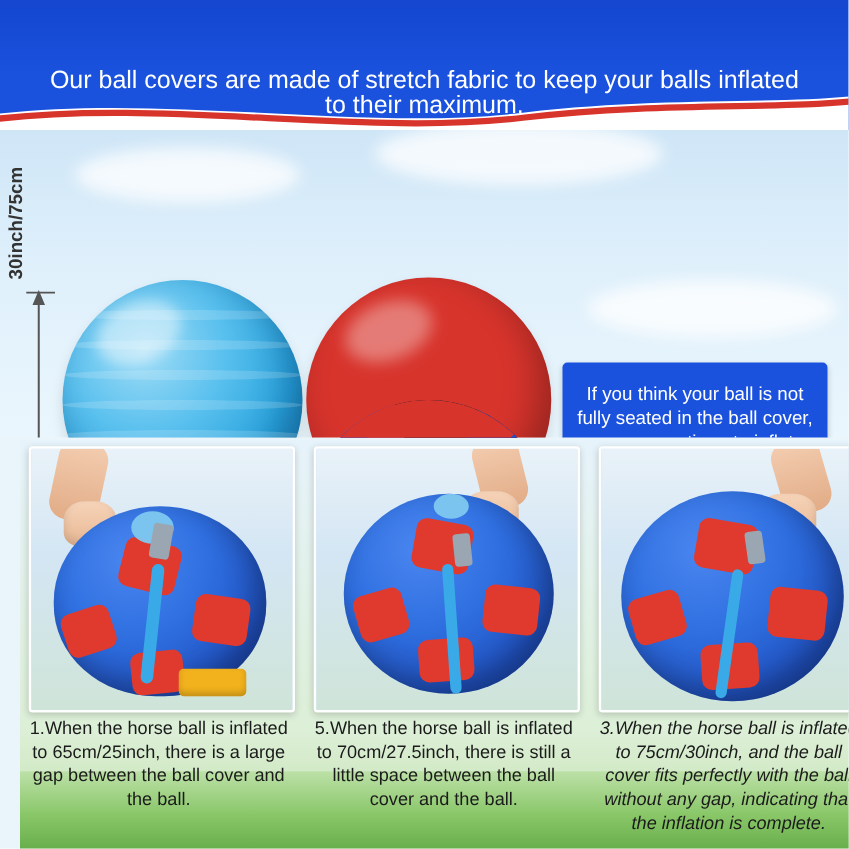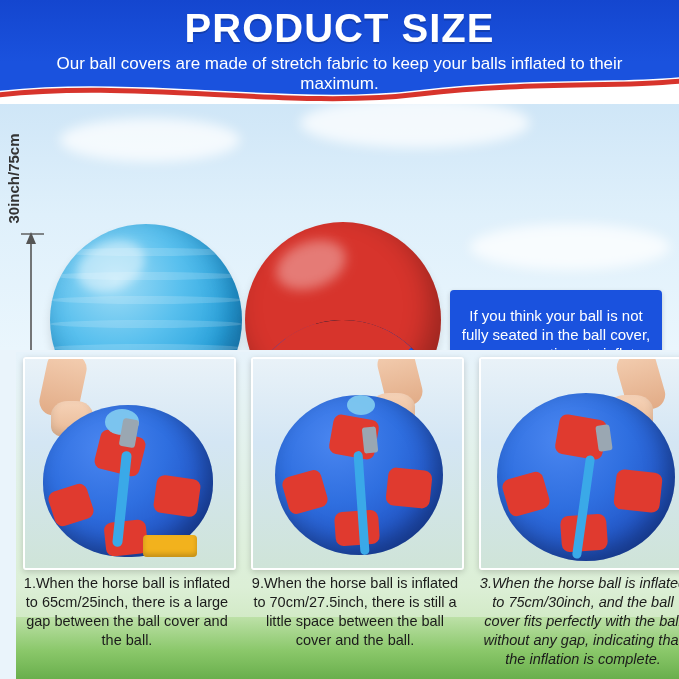--- a/index.html
+++ b/index.html
@@ -18,21 +18,21 @@
     background:linear-gradient(180deg,#1446cf 0%,#1a52de 60%,#1a52de 100%);
     overflow:hidden;
   }
   .header-title{
     position:absolute;left:0;top:6px;width:679px;text-align:center;
     color:#ffffff;font-size:40px;font-weight:bold;letter-spacing:1px;
     text-shadow:0 2px 0 rgba(0,0,0,.18);
   }
   .header-sub{
     position:absolute;left:38px;top:54px;width:603px;text-align:center;
-    color:#ffffff;font-size:17px;line-height:20px;
+    color:#ffffff;font-size:20px;line-height:20px;
   }
   .header-wave{
     position:absolute;left:-10px;bottom:-2px;width:700px;height:34px;
   }
 
   
   .sky{
     position:absolute;left:0;top:104px;width:679px;height:246px;
     background:linear-gradient(180deg,#cfe6f7 0%,#dff0fb 45%,#eaf6fd 100%);
     overflow:hidden;
@@ -133,21 +133,20 @@
   .caption.t1{left:3px;}
   .caption.t2{left:231px;}
   .caption.t3{left:459px;font-style:italic;}
 </style>
 </head>
 <body>
 
 <div class="page">
 
   <div class="header">
-    <div class="header-title">PRODUCT SIZE</div>
     <div class="header-sub">Our ball covers are made of stretch fabric to keep your balls inflated to their maximum.</div>
     <svg class="header-wave" viewBox="0 0 700 34" preserveAspectRatio="none">
       <path d="M0,20 C140,2 300,34 430,18 C540,5 640,12 700,4 L700,34 L0,34 Z" fill="#ffffff"></path>
       <path d="M0,24 C140,6 300,38 430,22 C540,9 640,16 700,8" fill="none" stroke="#d7342c" stroke-width="5"></path>
     </svg>
   </div>
 
   <div class="sky">
 
     <div class="cloud" style="left:60px;top:14px;width:180px;height:44px;"></div>
@@ -246,17 +245,17 @@
           <div class="patch" style="left:8px;top:82px;width:42px;height:38px;border-radius:8px;transform:rotate(-16deg);"></div>
           <div class="patch" style="left:118px;top:78px;width:46px;height:40px;border-radius:8px;transform:rotate(6deg);"></div>
           <div class="patch" style="left:64px;top:122px;width:46px;height:36px;border-radius:8px;transform:rotate(-4deg);"></div>
         </div>
         <div class="nozzle" style="left:116px;top:66px;width:14px;height:26px;transform:rotate(-8deg);"></div>
         <div class="hose" style="left:98px;top:96px;width:9px;height:104px;transform:rotate(8deg);"></div>
       </div>
     </div>
 
     <div class="caption t1">1.When the horse ball is inflated to 65cm/25inch, there is a large gap between the ball cover and the ball.</div>
-    <div class="caption t2">9.When the horse ball is inflated to 70cm/27.5inch, there is still a little space between the ball cover and the ball.</div>
+    <div class="caption t2">5.When the horse ball is inflated to 70cm/27.5inch, there is still a little space between the ball cover and the ball.</div>
     <div class="caption t3">3.When the horse ball is inflated to 75cm/30inch, and the ball cover fits perfectly with the ball without any gap, indicating that the inflation is complete.</div>
   </div>
 
 </div>
 
 </body></html>

